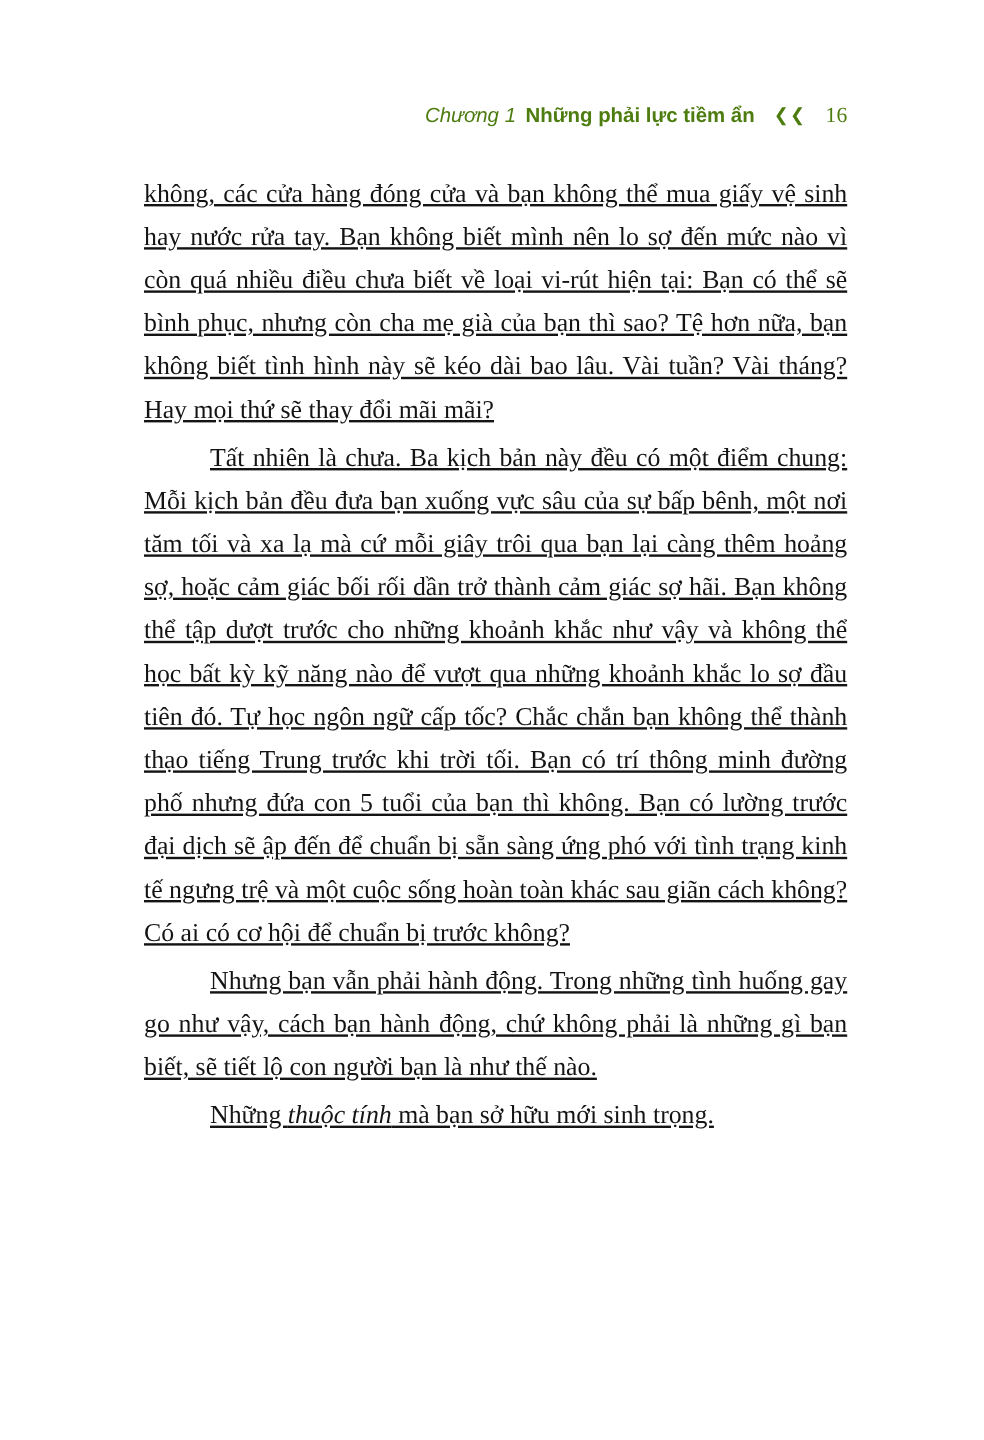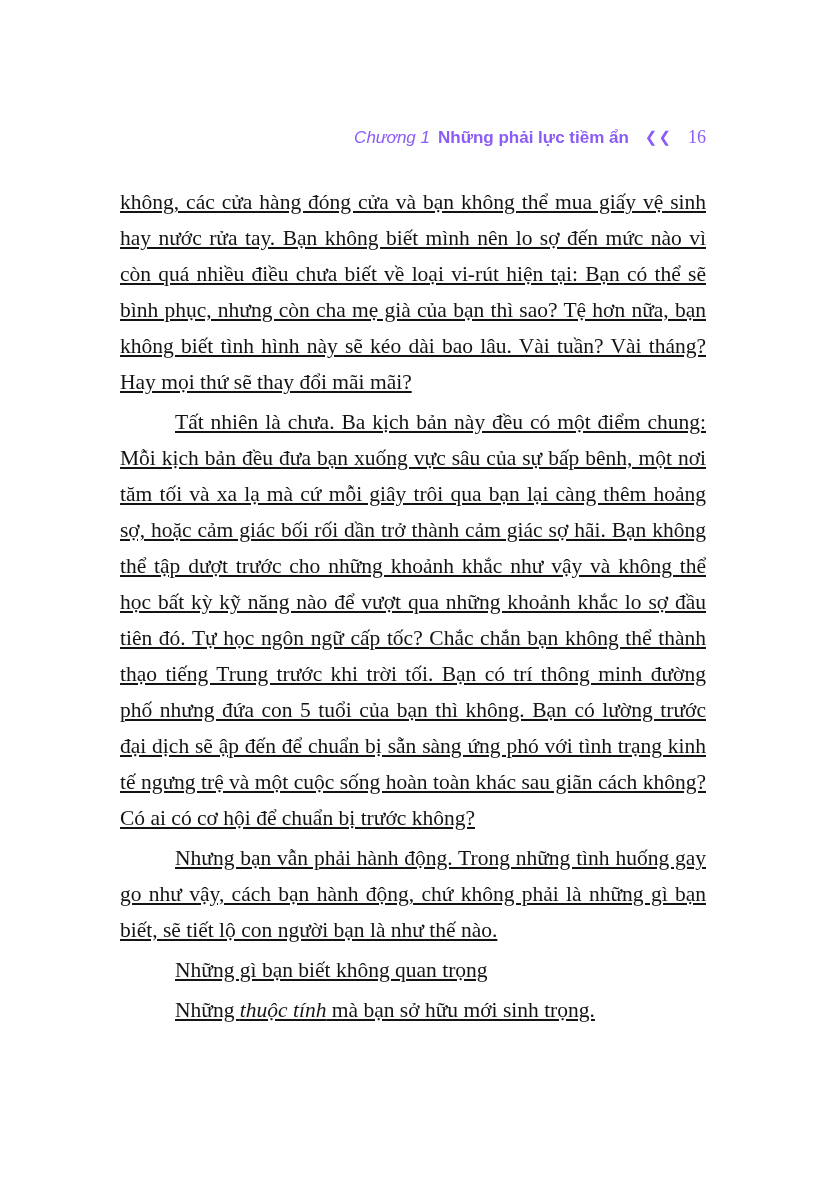--- a/index.html
+++ b/index.html
@@ -22,23 +22,22 @@
     left: 120px;
     top: 86px;
     width: 586px;
   }
   .running-head {
     display: flex;
     justify-content: flex-end;
     align-items: baseline;
     font-family: "Liberation Sans", "DejaVu Sans", sans-serif;
     font-size: 17px;
-    color: #8b5cf6;
+    color: #4d7c0f;
     white-space: nowrap;
-    margin-top: 41px;
   }
   .running-head .chapter-label {
     font-style: italic;
     font-weight: 400;
     margin-right: 8px;
   }
   .running-head .chapter-title {
     font-weight: 600;
     margin-right: 16px;
   }
@@ -85,18 +84,17 @@
       <span class="chapter-label">Chương 1</span>
       <span class="chapter-title">Những phải lực tiềm ẩn</span>
       <span class="arrows">❮❮</span>
       <span class="page-number">16</span>
     </div>
 
     <div class="page-body">
         <p class="para"><span>không, các cửa hàng đóng cửa và bạn không thể mua giấy vệ sinh hay nước rửa tay. Bạn không biết mình nên lo sợ đến mức nào vì còn quá nhiều điều chưa biết về loại vi-rút hiện tại: Bạn có thể sẽ bình phục, nhưng còn cha mẹ già của bạn thì sao? Tệ hơn nữa, bạn không biết tình hình này sẽ kéo dài bao lâu. Vài tuần? Vài tháng? Hay mọi thứ sẽ thay đổi mãi mãi?</span></p>
         <p class="para indent"><span>Tất nhiên là chưa. Ba kịch bản này đều có một điểm chung: Mỗi kịch bản đều đưa bạn xuống vực sâu của sự bấp bênh, một nơi tăm tối và xa lạ mà cứ mỗi giây trôi qua bạn lại càng thêm hoảng sợ, hoặc cảm giác bối rối dần trở thành cảm giác sợ hãi. Bạn không thể tập dượt trước cho những khoảnh khắc như vậy và không thể học bất kỳ kỹ năng nào để vượt qua những khoảnh khắc lo sợ đầu tiên đó. Tự học ngôn ngữ cấp tốc? Chắc chắn bạn không thể thành thạo tiếng Trung trước khi trời tối. Bạn có trí thông minh đường phố nhưng đứa con 5 tuổi của bạn thì không. Bạn có lường trước đại dịch sẽ ập đến để chuẩn bị sẵn sàng ứng phó với tình trạng kinh tế ngưng trệ và một cuộc sống hoàn toàn khác sau giãn cách không? Có ai có cơ hội để chuẩn bị trước không?</span></p>
         <p class="para indent"><span>Nhưng bạn vẫn phải hành động. Trong những tình huống gay go như vậy, cách bạn hành động, chứ không phải là những gì bạn biết, sẽ tiết lộ con người bạn là như thế nào.</span></p>
-        <p class="para indent"><span>Những gì bạn biết không quan trọng</span></p>
         <p class="para indent"><span>Những </span><span class="em">thuộc tính</span><span> mà bạn sở hữu mới sinh trọng.</span></p>
       </div>
 
   </div>
 </div>
 
 </body></html>

